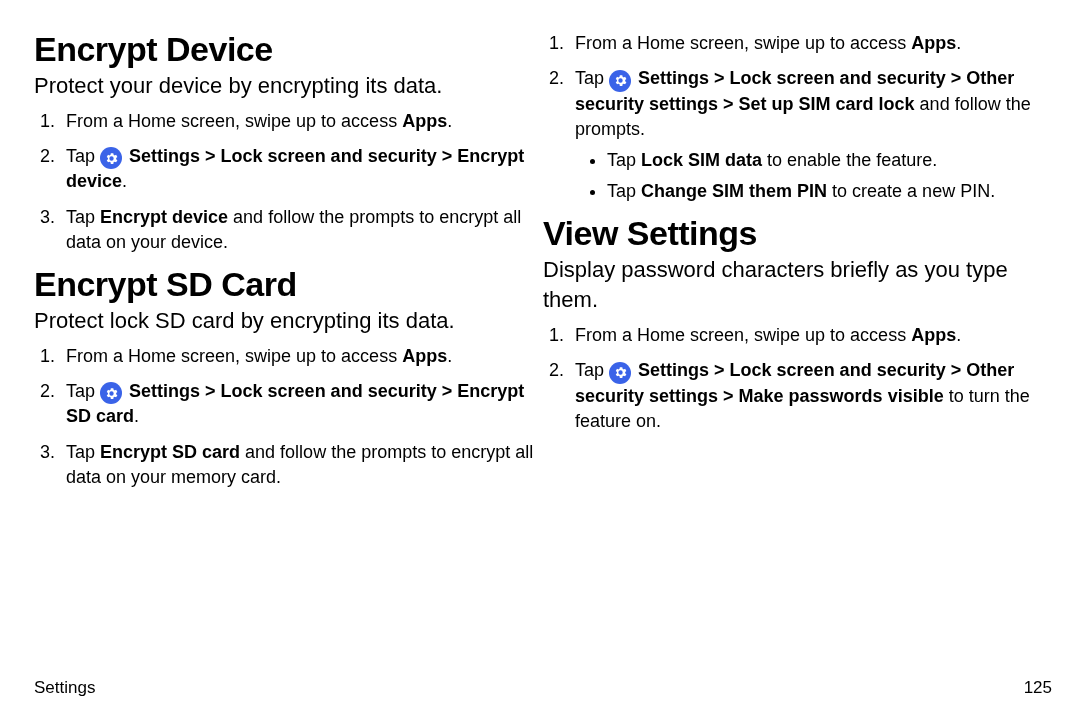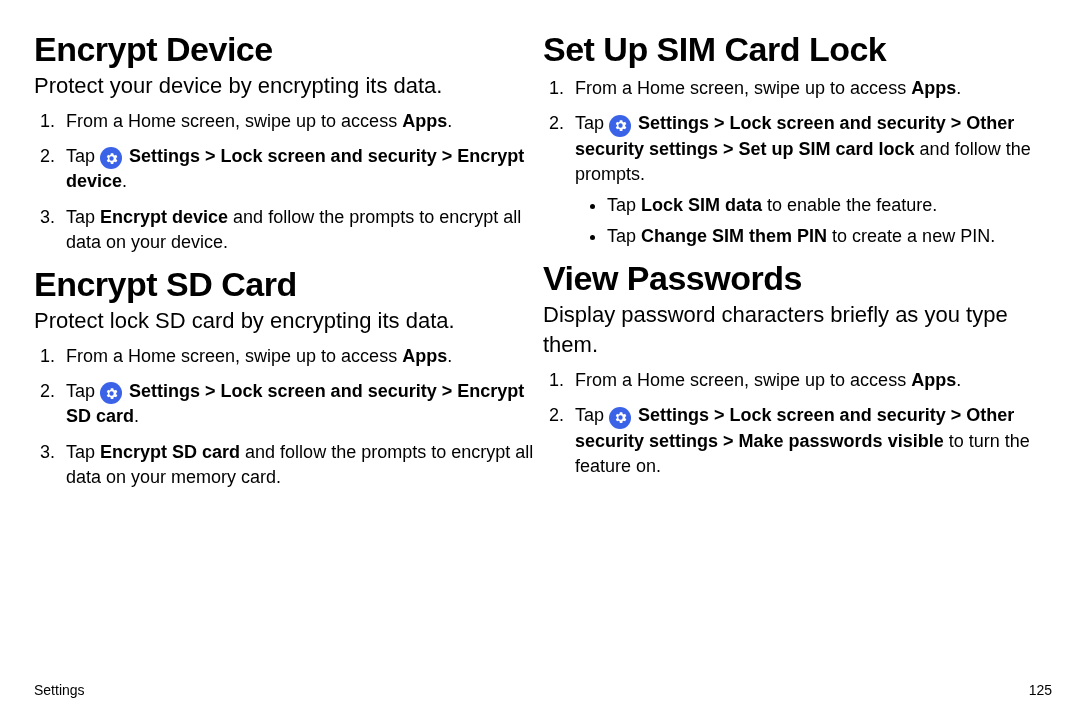--- a/index.html
+++ b/index.html
@@ -54,21 +54,21 @@
     border-radius: 50%;
     vertical-align: -4px;
     margin-right: 2px;
   }
   .gear svg { width: 15px; height: 15px; }
   .footer {
     position: absolute;
     left: 34px;
     right: 28px;
     bottom: 22px;
-    font-size: 14px;
+    font-size: 17px;
     display: flex;
   }
   .footer .sect { flex: 1; }
   .footer .pg { }
 </style>
 </head>
 <body>
 
 <div class="cols">
 
@@ -109,21 +109,20 @@
       </li>
       <li>
         <span>Tap </span><span class="b">Encrypt SD card</span><span> and follow the prompts to encrypt all data on your memory card.</span>
       </li>
     </ol>
 
   </div>
 
   <div class="col">
 
-    <h2>Set Up SIM Card Lock</h2>
     <ol>
       <li>
         <span>From a Home screen, swipe up to access </span><span class="b">Apps</span><span>.</span>
       </li>
       <li>
         <span>Tap </span><span class="gear">
             <svg viewBox="0 0 24 24" fill="#fff">
               <path d="M19.4 13a7.5 7.5 0 0 0 .1-1 7.5 7.5 0 0 0-.1-1l2-1.6-2-3.4-2.4 1a7.3 7.3 0 0 0-1.7-1l-.4-2.6h-4l-.4 2.6a7.3 7.3 0 0 0-1.7 1l-2.4-1-2 3.4 2 1.6a7.5 7.5 0 0 0-.1 1 7.5 7.5 0 0 0 .1 1l-2 1.6 2 3.4 2.4-1a7.3 7.3 0 0 0 1.7 1l.4 2.6h4l.4-2.6a7.3 7.3 0 0 0 1.7-1l2.4 1 2-3.4zM12 15.5A3.5 3.5 0 1 1 15.5 12 3.5 3.5 0 0 1 12 15.5z"></path>
             </svg>
           </span>
@@ -132,21 +131,21 @@
           <li>
             <span>Tap </span><span class="b">Lock SIM data</span><span> to enable the feature.</span>
           </li>
           <li>
             <span>Tap </span><span class="b">Change SIM them PIN</span><span> to create a new PIN.</span>
           </li>
         </ul>
       </li>
     </ol>
 
-    <h2>View Passwords</h2>
+    <h2>View Settings</h2>
     <p class="lead">Display password characters briefly as you type them.</p>
     <ol>
       <li>
         <span>From a Home screen, swipe up to access </span><span class="b">Apps</span><span>.</span>
       </li>
       <li>
         <span>Tap </span><span class="gear">
             <svg viewBox="0 0 24 24" fill="#fff">
               <path d="M19.4 13a7.5 7.5 0 0 0 .1-1 7.5 7.5 0 0 0-.1-1l2-1.6-2-3.4-2.4 1a7.3 7.3 0 0 0-1.7-1l-.4-2.6h-4l-.4 2.6a7.3 7.3 0 0 0-1.7 1l-2.4-1-2 3.4 2 1.6a7.5 7.5 0 0 0-.1 1 7.5 7.5 0 0 0 .1 1l-2 1.6 2 3.4 2.4-1a7.3 7.3 0 0 0 1.7 1l.4 2.6h4l.4-2.6a7.3 7.3 0 0 0 1.7-1l2.4 1 2-3.4zM12 15.5A3.5 3.5 0 1 1 15.5 12 3.5 3.5 0 0 1 12 15.5z"></path>
             </svg>

